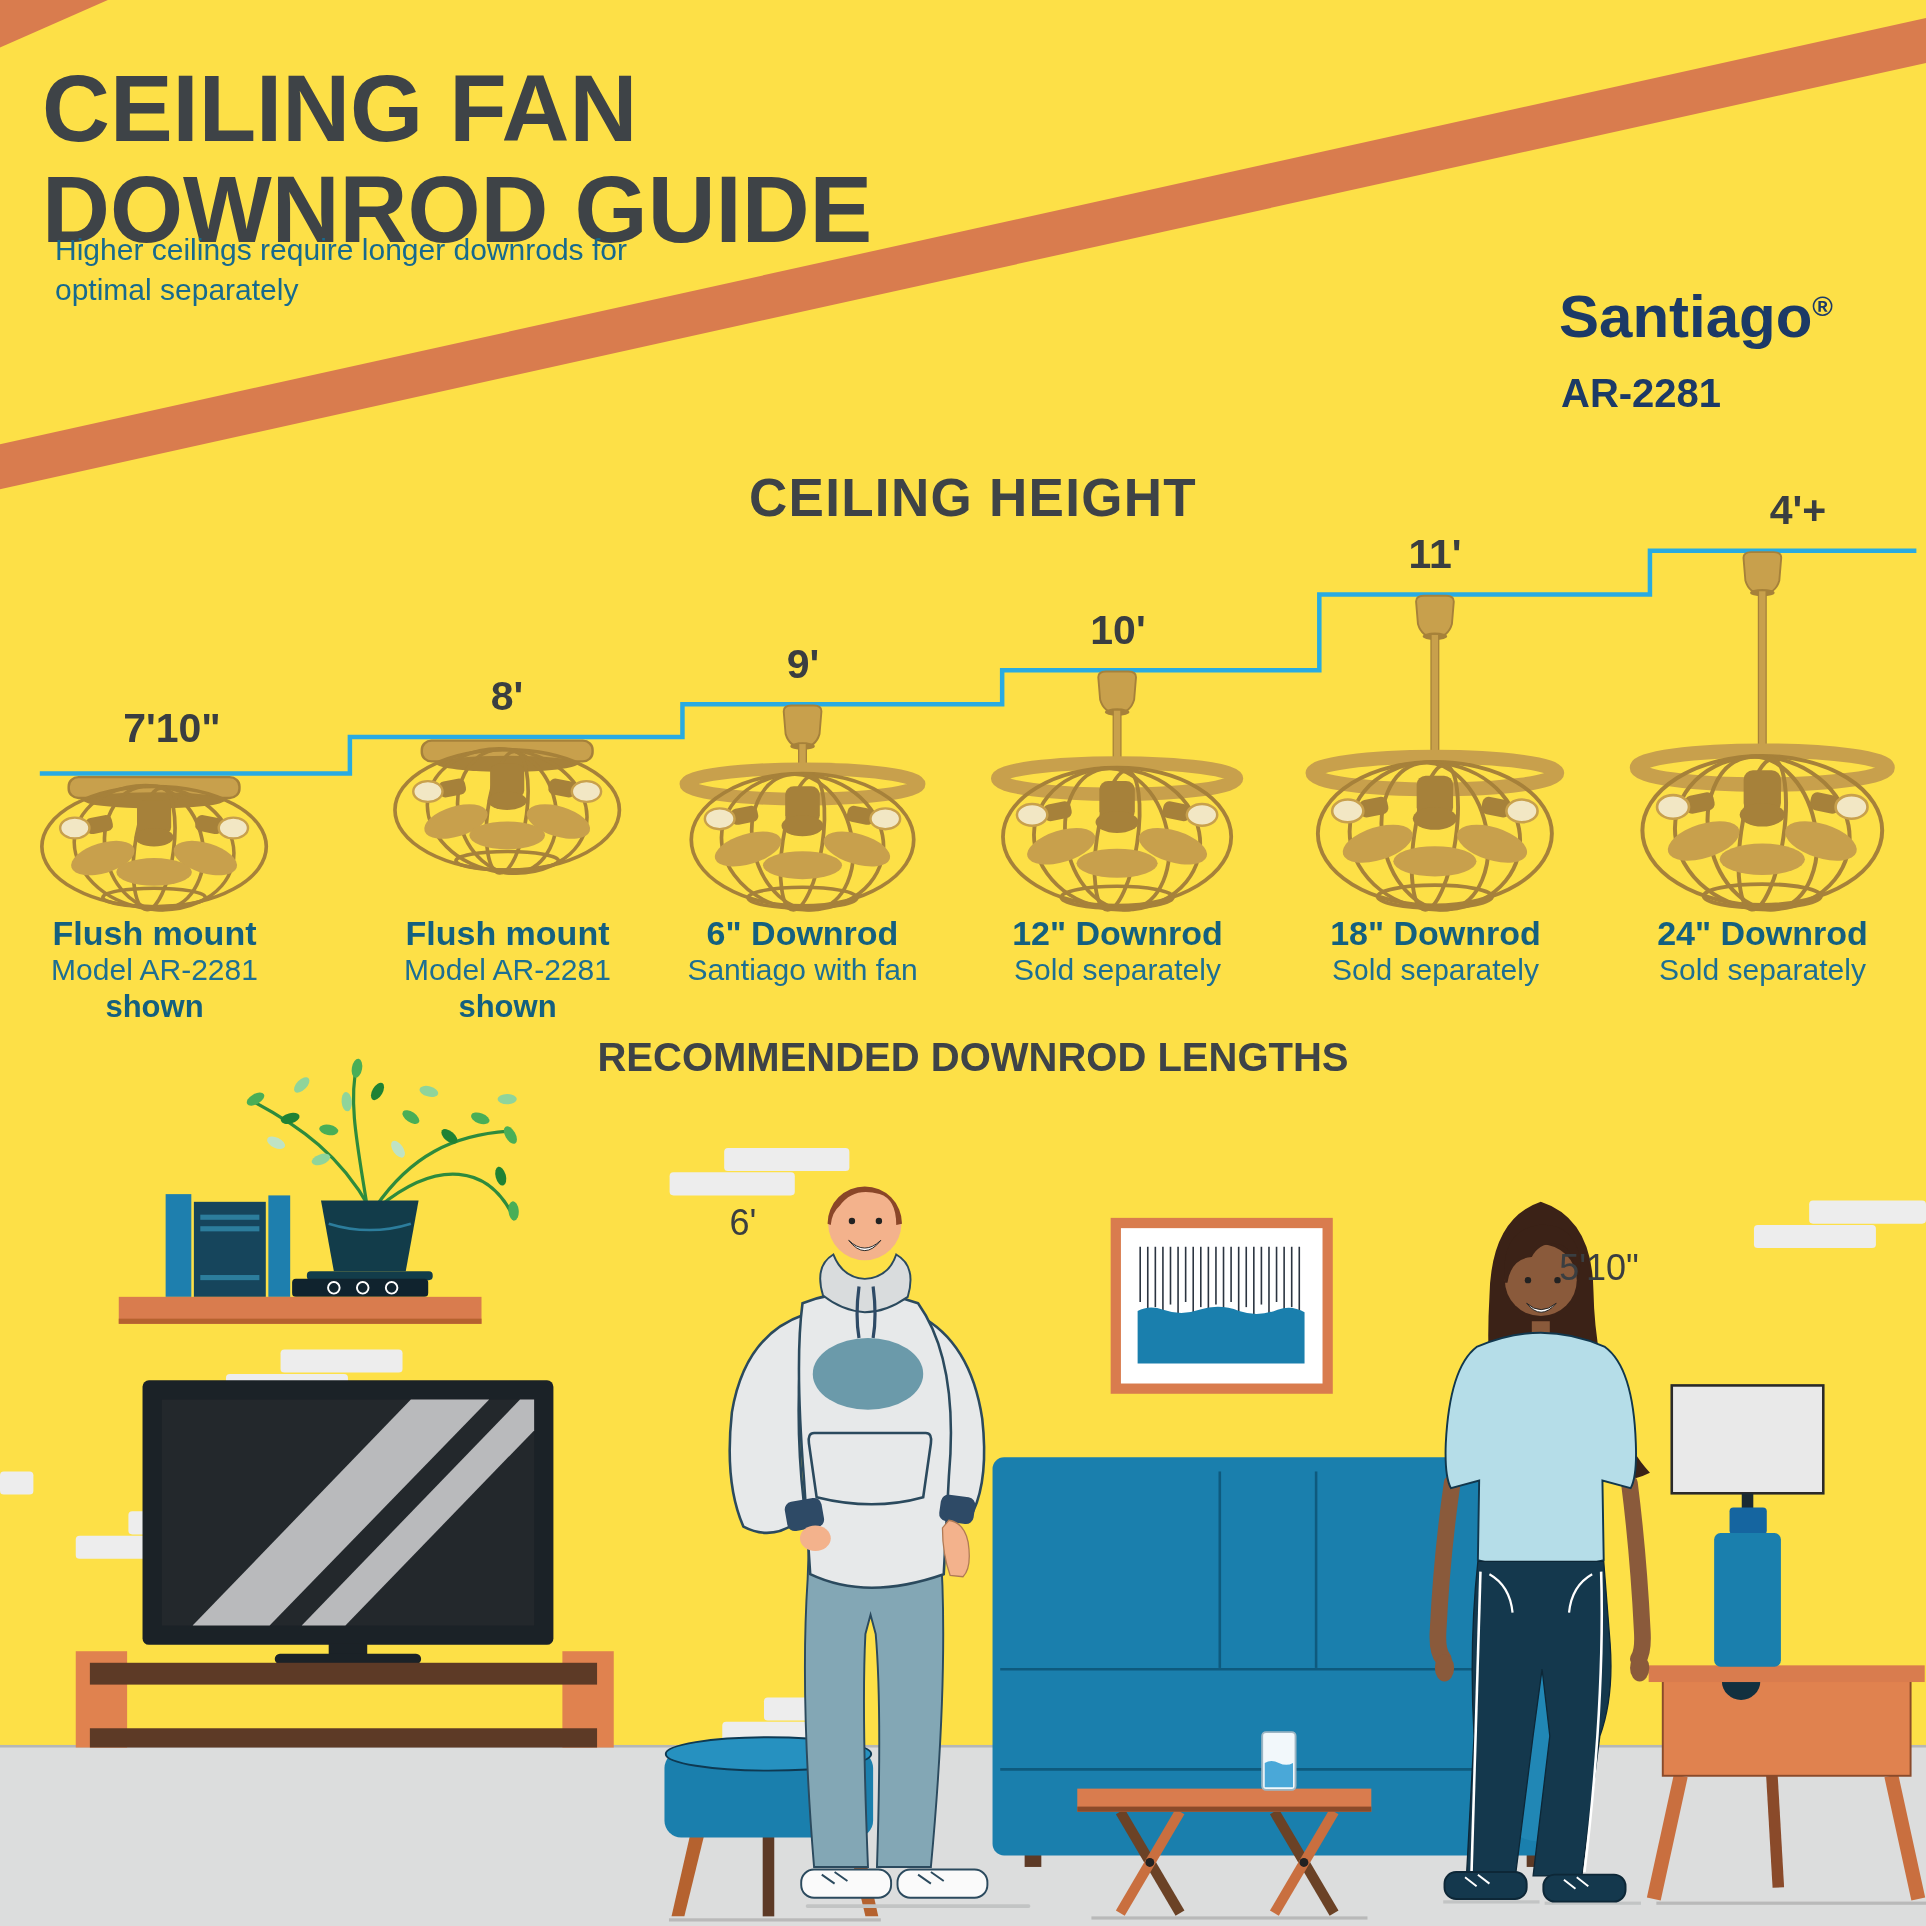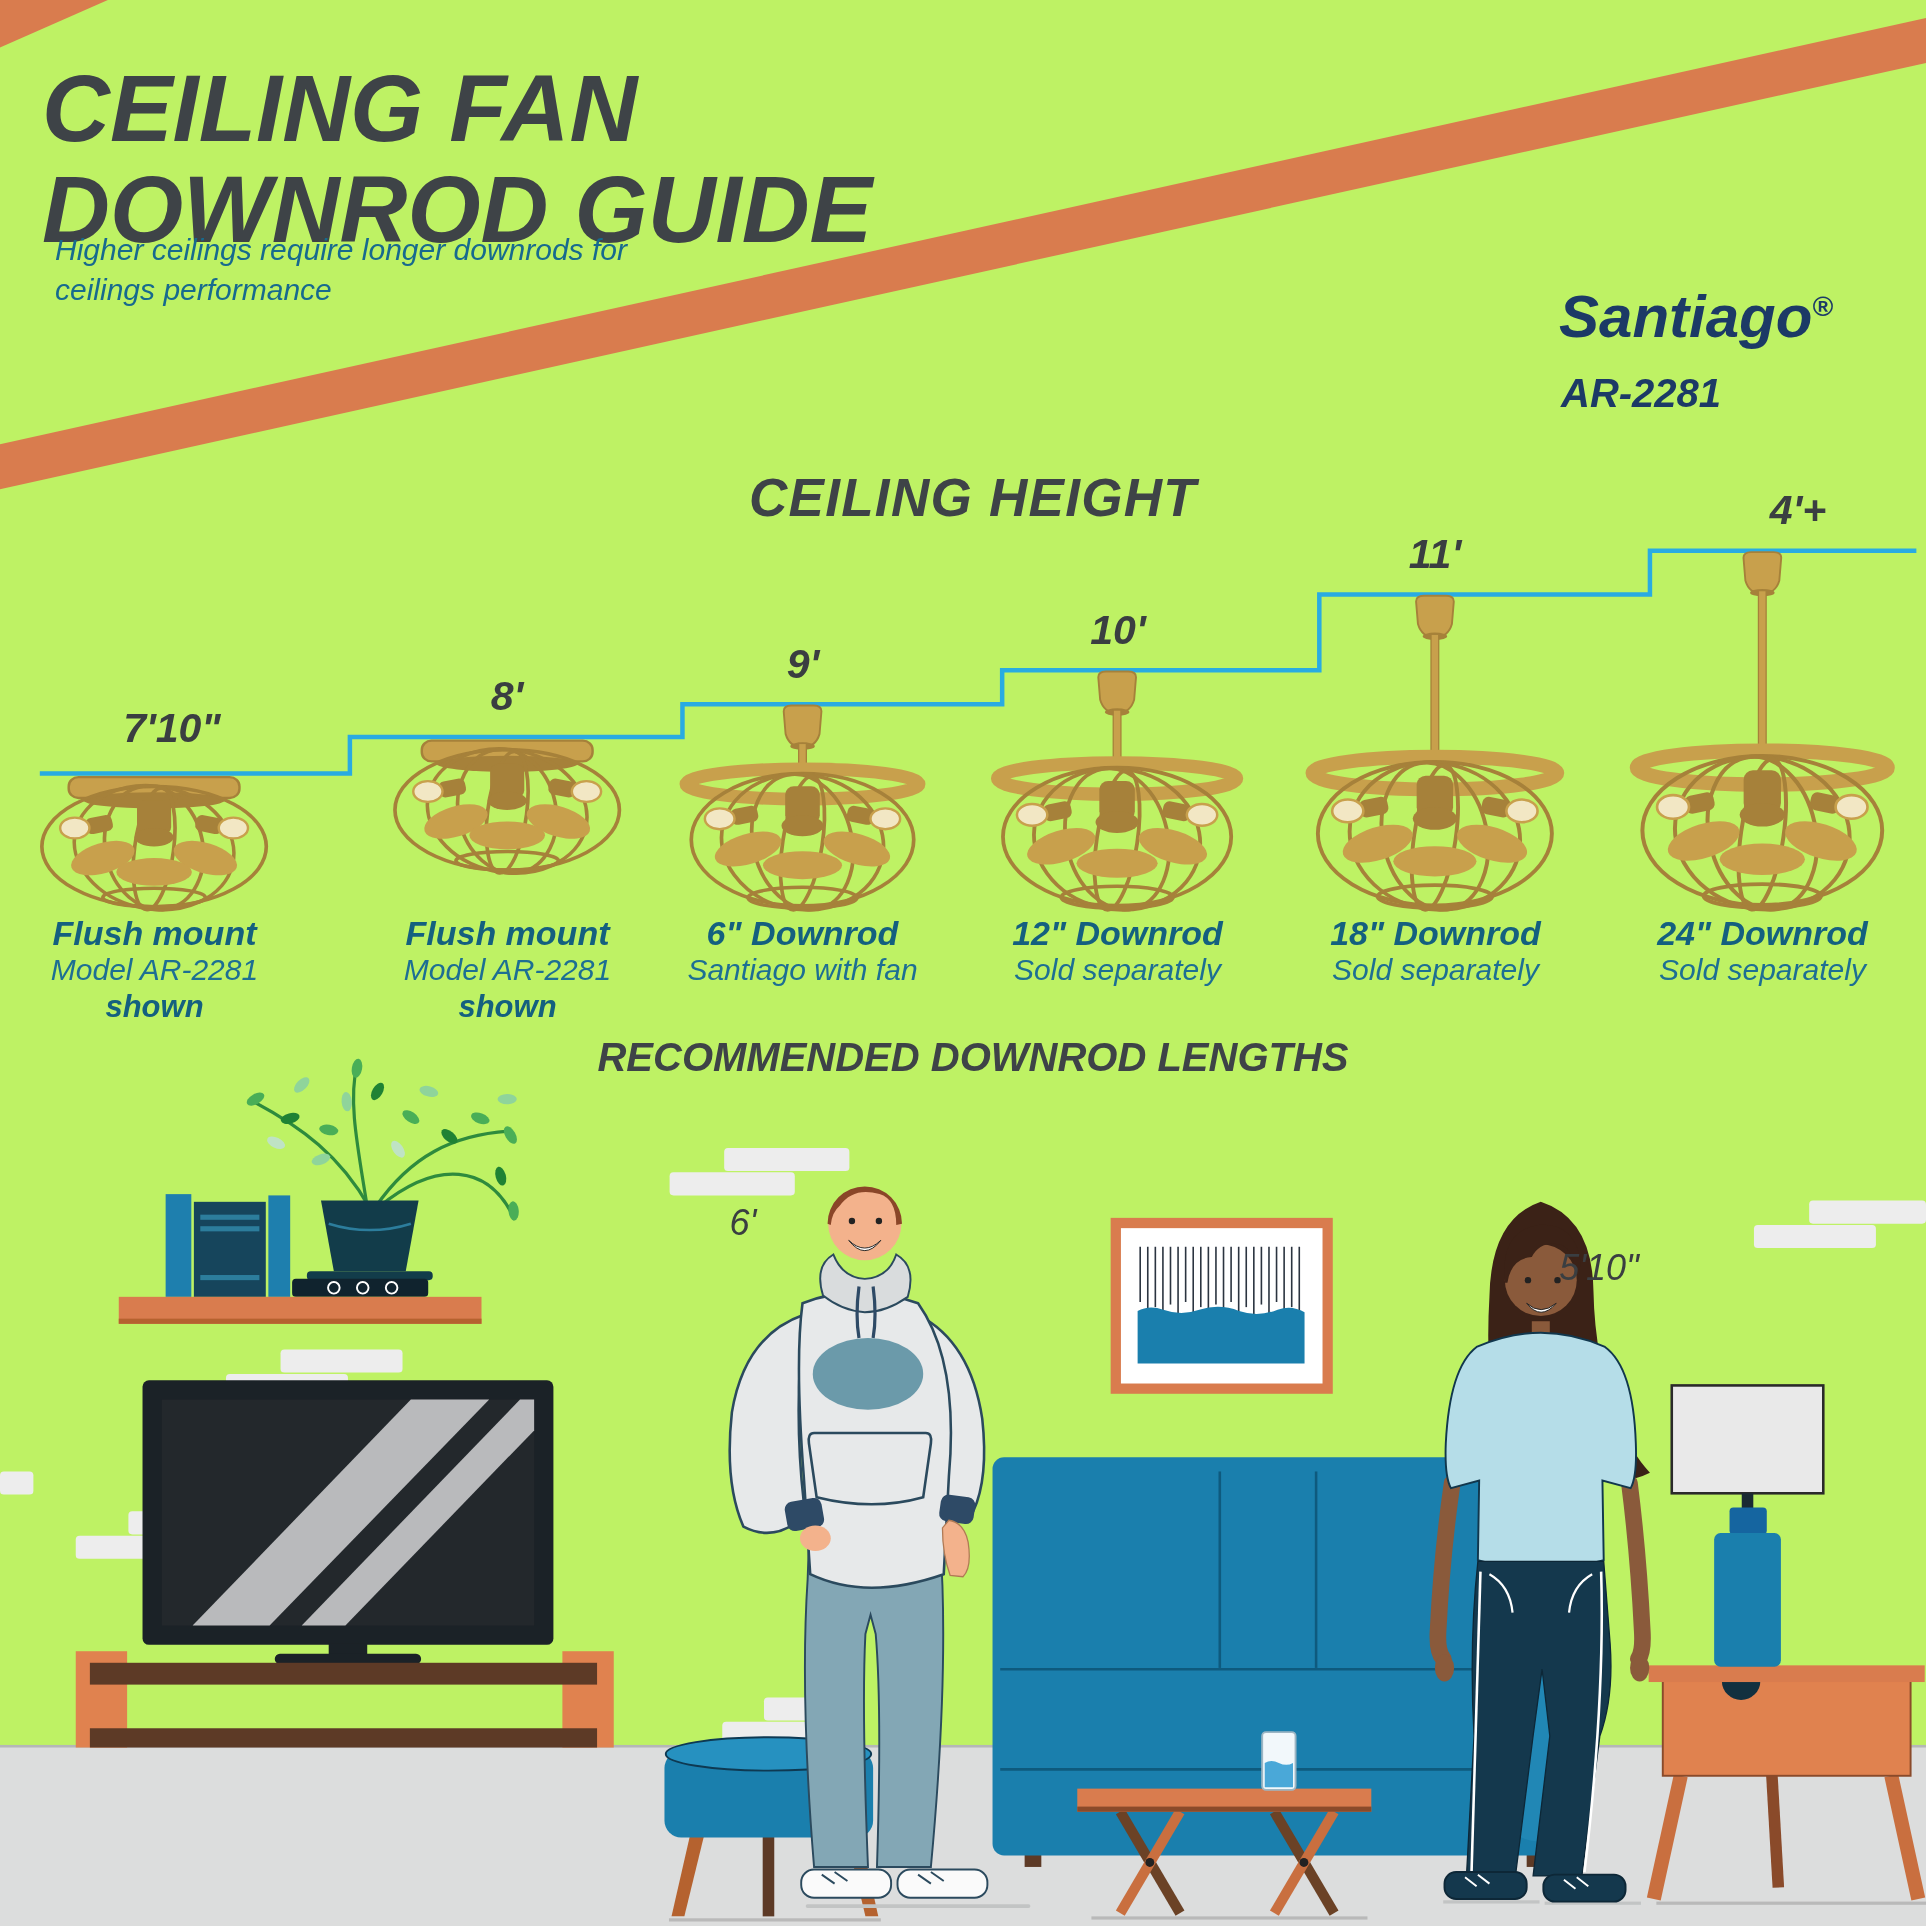--- a/index.html
+++ b/index.html
@@ -2,21 +2,21 @@
 <html style="--accent_orange: #d97c4e; --brand_navy: #1c3a66; --heading_gray: #3e4347; --teal_text: #176a8e; --step_line_blue: #29abe2; --fan_gold: #c8a04c; --couch_teal: #1a7fad; --floor_gray: #dcdddd;font-size:10.3px"><head>
 <meta charset="utf-8">
 <style>
   html,body{margin:0;padding:0;background:#fff;}
   body{width:1926px;height:1926px;overflow:hidden;font-family:"Liberation Sans",sans-serif;}
   :root{
     --accent_orange:#d97c4e; --brand_navy:#1c3a66; --heading_gray:#3e4347;
     --teal_text:#176a8e; --step_line_blue:#29abe2; --fan_gold:#c8a04c;
     --couch_teal:#1a7fad; --floor_gray:#dcdddd;
   }
-  #stage{position:relative;width:1926px;height:1926px;background:#bef264;font-style:italic;}
+  #stage{position:relative;width:1926px;height:1926px;background:#fde047;}
   #art{position:absolute;left:0;top:0;}
   .txt{position:absolute;white-space:nowrap;}
   .title{left:42px;top:59px;font-size:94px;font-weight:bold;color:var(--heading_gray);line-height:1.07;letter-spacing:0px;}
   .subtitle{left:55px;top:230px;font-size:30px;color:var(--teal_text);line-height:1.34;font-weight:400;}
   .brand{left:1559px;top:282px;font-size:60px;font-weight:bold;color:var(--brand_navy);}
   .brand sup{font-size:28px;}
   .model{left:1561px;top:371px;font-size:40px;font-weight:bold;color:var(--brand_navy);}
   .h-ceiling{left:973px;top:467px;transform:translateX(-50%);font-size:53px;font-weight:bold;color:var(--heading_gray);letter-spacing:1.3px;}
   .h-downrod{left:973px;top:1035px;transform:translateX(-50%);font-size:40px;font-weight:bold;color:var(--heading_gray);}
   .hlabel{transform:translateX(-50%);font-size:41px;font-weight:bold;color:#3a3e41;}
@@ -340,21 +340,21 @@
     </g>
   </g>
 </svg>
 
 <div class="txt title">
   <div>CEILING FAN</div>
   <div>DOWNROD GUIDE</div>
 </div>
 <div class="txt subtitle">
   <div>Higher ceilings require longer downrods for</div>
-  <div>ceilings performance</div>
+  <div>optimal separately</div>
 </div>
 <div class="txt brand"><span>Santiago</span><sup>®</sup></div>
 <div class="txt model">AR-2281</div>
 
 <div class="txt h-ceiling">CEILING HEIGHT</div>
 
 <div class="txt hlabel" style="left:172px;top:705px;">7'10"</div>
 <div class="txt hlabel" style="left:507px;top:673px;">8'</div>
 <div class="txt hlabel" style="left:803px;top:641px;">9'</div>
 <div class="txt hlabel" style="left:1118px;top:607px;">10'</div>

